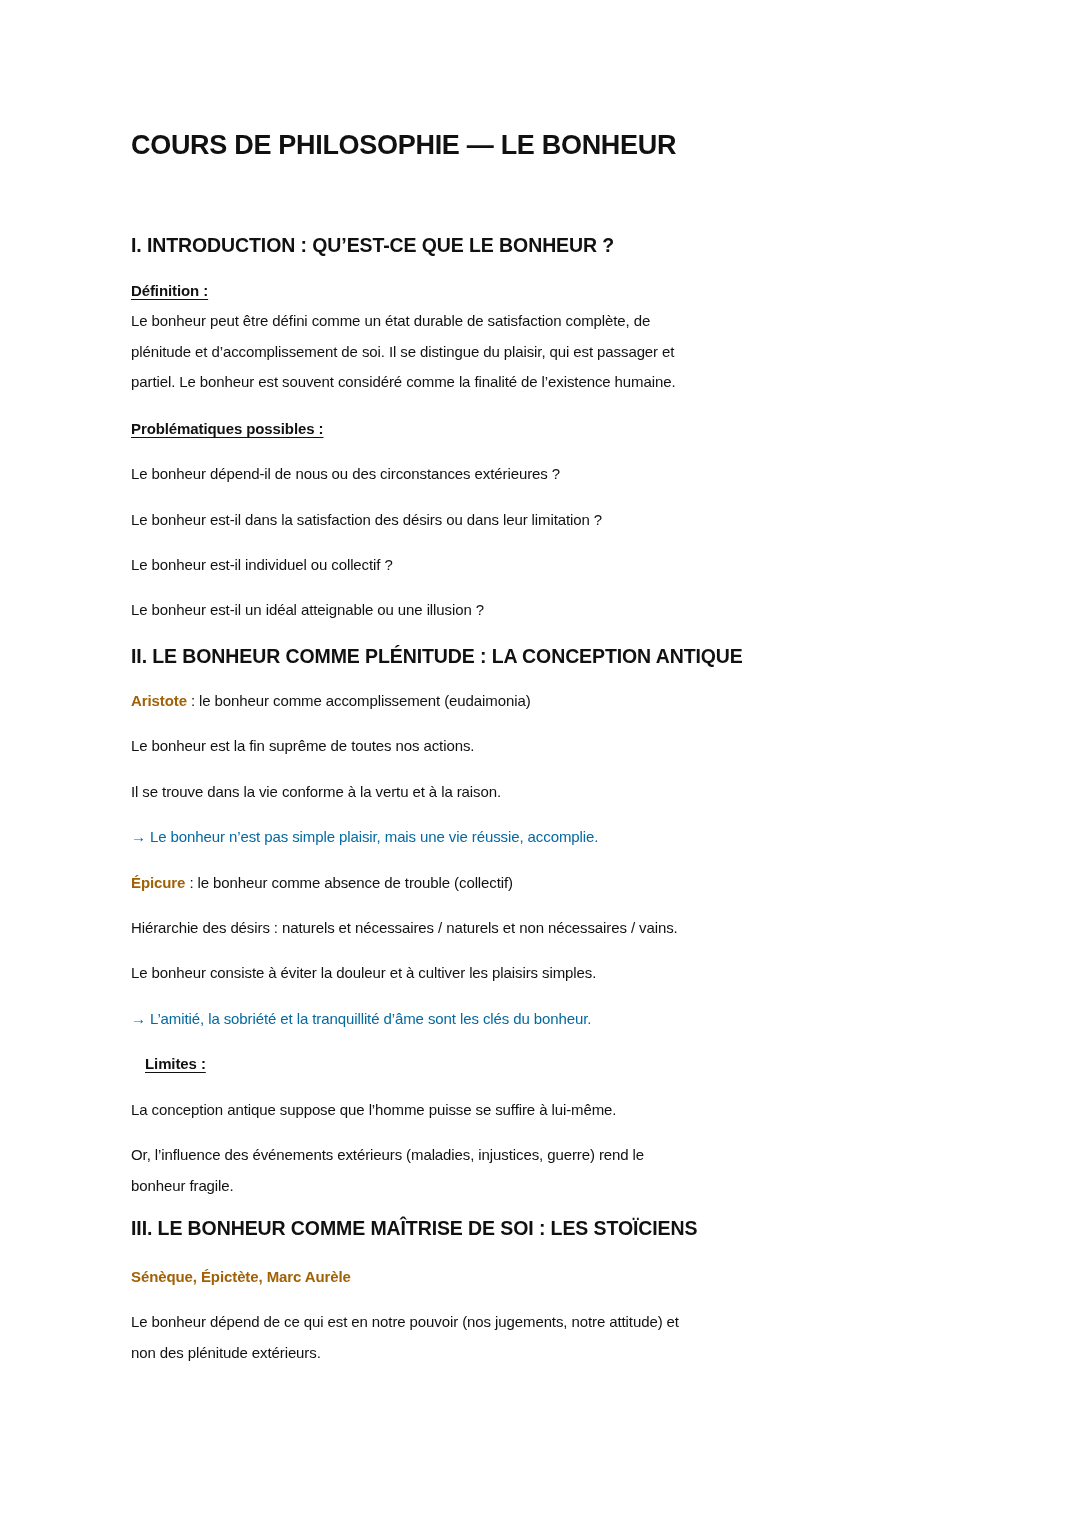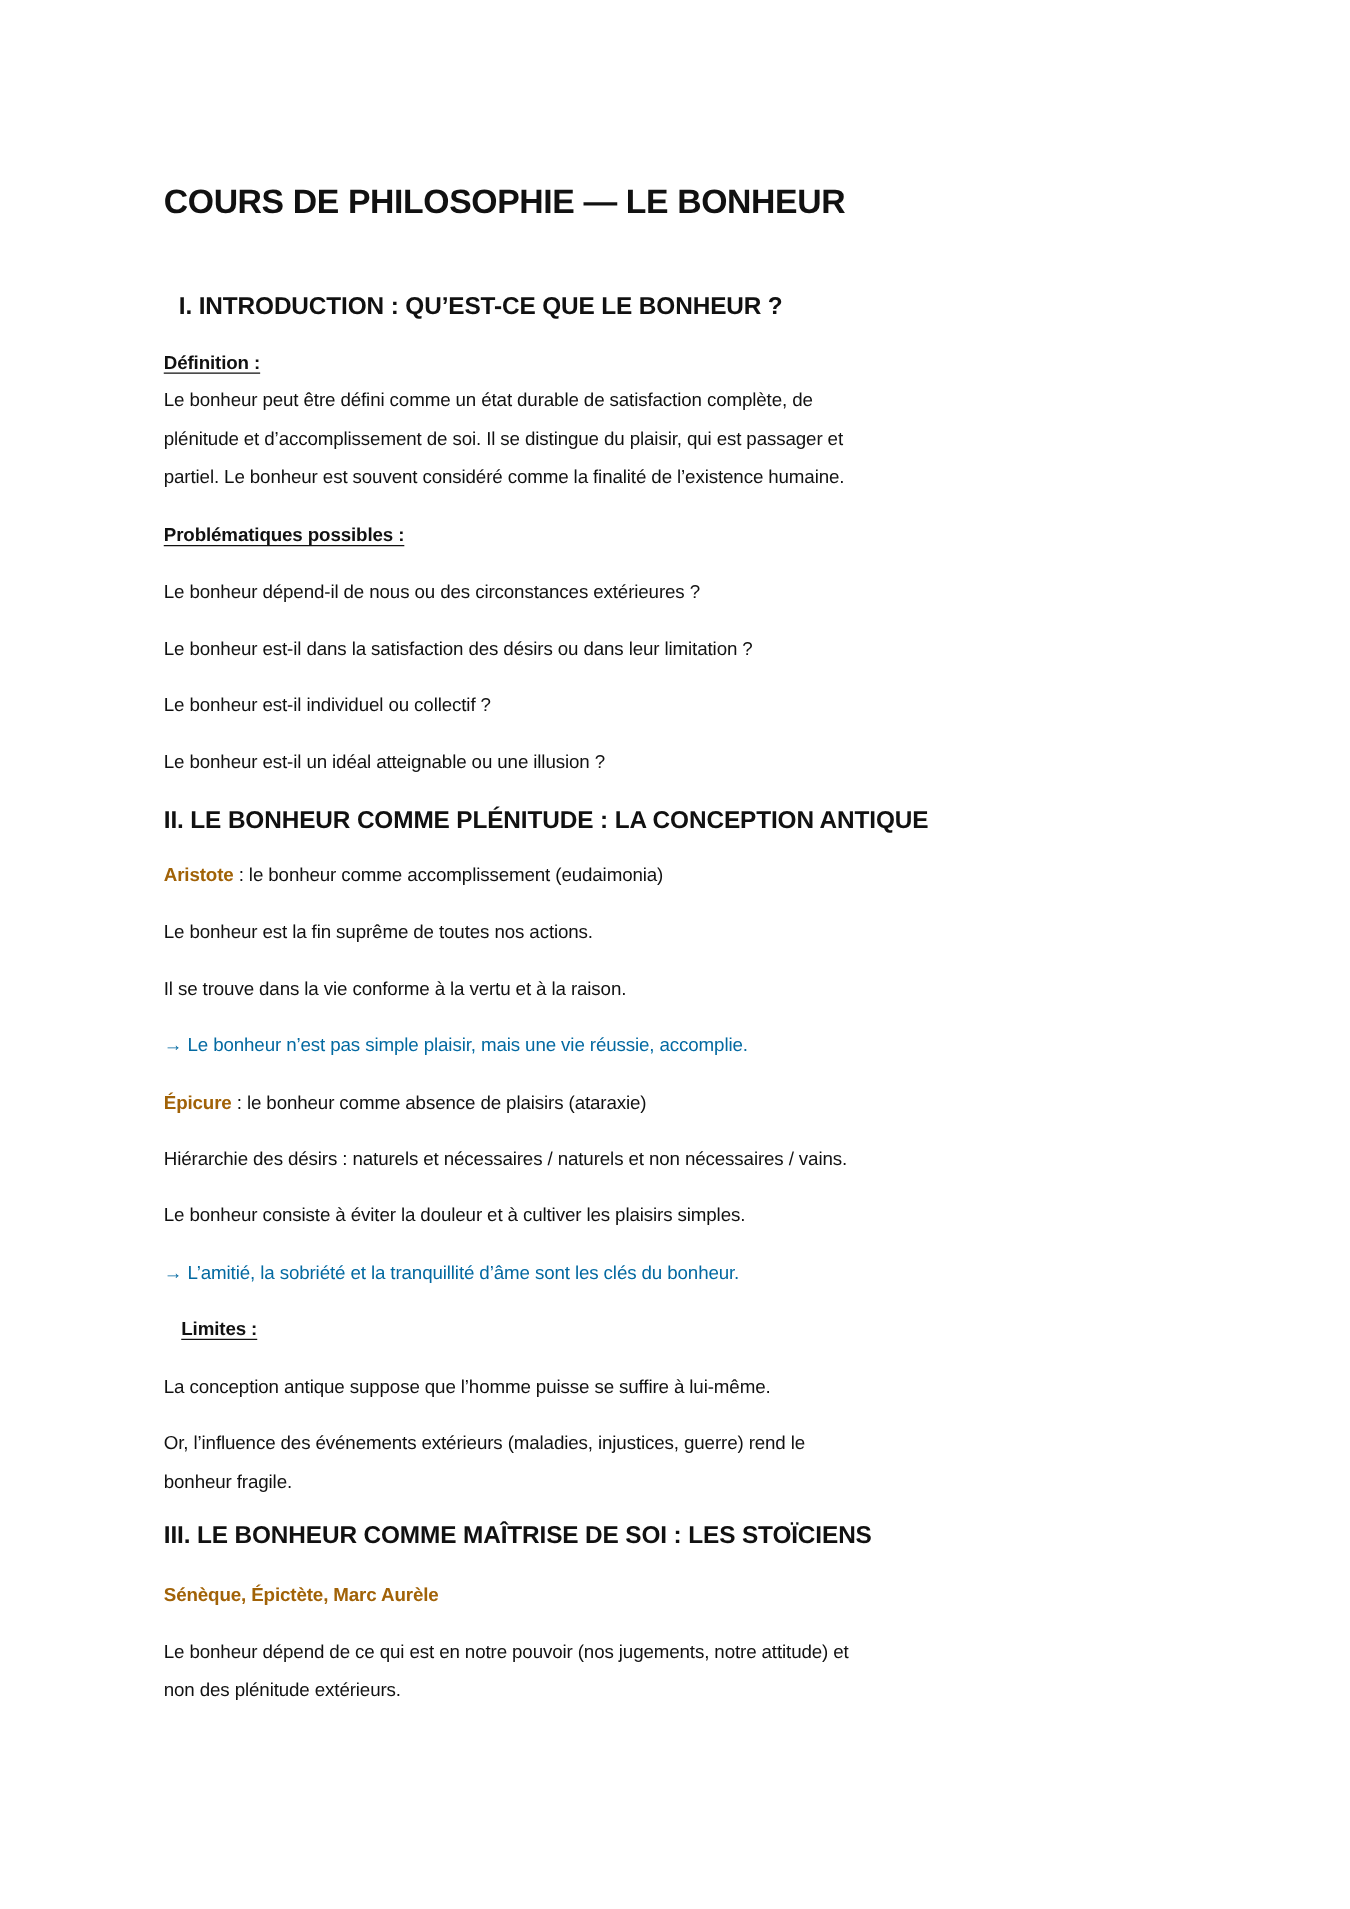--- a/index.html
+++ b/index.html
@@ -1,52 +1,52 @@
 <!DOCTYPE html>
 <html><head>
   <meta charset="utf-8">
   <style>
     html, body { margin: 0; padding: 0; background: #ffffff; }
     body { width: 1080px; height: 1527px; position: relative; overflow: hidden; font-family: "Liberation Sans", sans-serif; color: #111111; }
     .page { position: absolute; left: 131px; top: 0; width: 800px; }
     .line { position: absolute; left: 0; white-space: nowrap; font-size: 15px; line-height: 30px; letter-spacing: -0.1px; }
-    .title { font-size: 27px; font-weight: bold; letter-spacing: -0.3px; margin-top: 16px; }
+    .title { font-size: 27px; font-weight: bold; letter-spacing: -0.3px; }
     .h2 { font-weight: bold; font-size: 19.5px; }
     .u { font-weight: bold; text-decoration: underline; text-underline-offset: 3px; }
     .red { color: #0369a1; }
     .redb { color: #a16207; font-weight: bold; }
   </style>
 </head>
 <body>
 
 <div class="page">
   <div class="line title" style="top:130px;">COURS DE PHILOSOPHIE — LE BONHEUR</div>
 
-  <div class="line h2" style="top:230px;margin-left:12px;">I. INTRODUCTION : QU’EST-CE QUE LE BONHEUR ?</div>
+  <div class="line h2" style="top:230px;">I. INTRODUCTION : QU’EST-CE QUE LE BONHEUR ?</div>
   <div class="line u" style="top:276px;">Définition  :</div>
   <div class="line" style="top:306px;"> Le bonheur peut être défini comme un état durable de satisfaction complète, de</div>
   <div class="line" style="top:337px;">plénitude et d’accomplissement de soi. Il se distingue du plaisir, qui est passager et</div>
   <div class="line" style="top:367px;">partiel. Le bonheur est souvent considéré comme la finalité de l’existence humaine.</div>
 
   <div class="line u" style="top:414px;">Problématiques possibles :</div>
   <div class="line" style="top:459px;">Le bonheur dépend-il de nous ou des circonstances extérieures ?</div>
   <div class="line" style="top:505px;">Le bonheur est-il dans la satisfaction des désirs ou dans leur limitation ?</div>
   <div class="line" style="top:550px;">Le bonheur est-il individuel ou collectif ?</div>
   <div class="line" style="top:595px;">Le bonheur est-il un idéal atteignable ou une illusion ?</div>
 
   <div class="line h2" style="top:641px;">II. LE BONHEUR COMME PLÉNITUDE : LA CONCEPTION ANTIQUE</div>
   <div class="line" style="top:686px;">
     <span class="redb">Aristote</span><span> : le bonheur comme accomplissement (eudaimonia)</span>
   </div>
   <div class="line" style="top:731px;">Le bonheur est la fin suprême de toutes nos actions.</div>
   <div class="line" style="top:777px;">Il se trouve dans la vie conforme à la vertu et à la raison.</div>
   <div class="line red" style="top:822px;">→ Le bonheur n’est pas simple plaisir, mais une vie réussie, accomplie.</div>
 
   <div class="line" style="top:868px;">
-    <span class="redb">Épicure</span><span> : le bonheur comme absence de plaisirs (ataraxie)</span>
+    <span class="redb">Épicure</span><span> : le bonheur comme absence de trouble (collectif)</span>
   </div>
   <div class="line" style="top:913px;">Hiérarchie des désirs : naturels et nécessaires / naturels et non nécessaires / vains.</div>
   <div class="line" style="top:958px;">Le bonheur consiste à éviter la douleur et à cultiver les plaisirs simples.</div>
   <div class="line red" style="top:1004px;">→ L’amitié, la sobriété et la tranquillité d’âme sont les clés du bonheur.</div>
 
   <div class="line u" style="top:1049px;margin-left:14px;">Limites :</div>
   <div class="line" style="top:1095px;">La conception antique suppose que l’homme puisse se suffire à lui-même.</div>
   <div class="line" style="top:1140px;">Or, l’influence des événements extérieurs (maladies, injustices, guerre) rend le</div>
   <div class="line" style="top:1171px;">bonheur fragile.</div>
 

